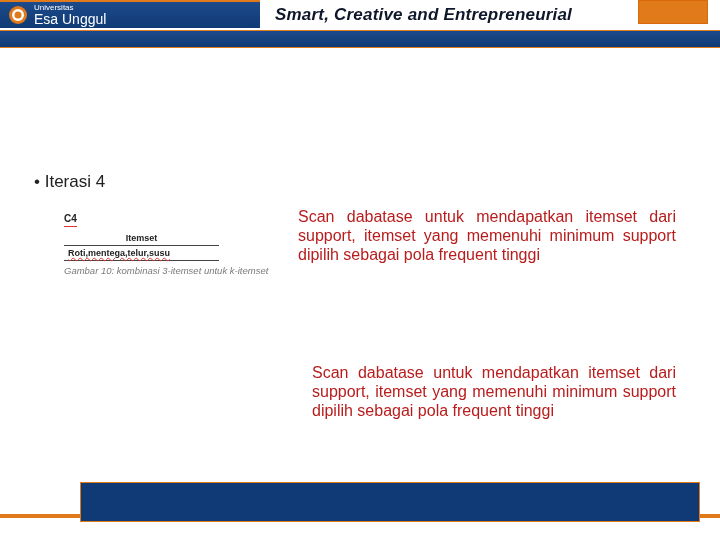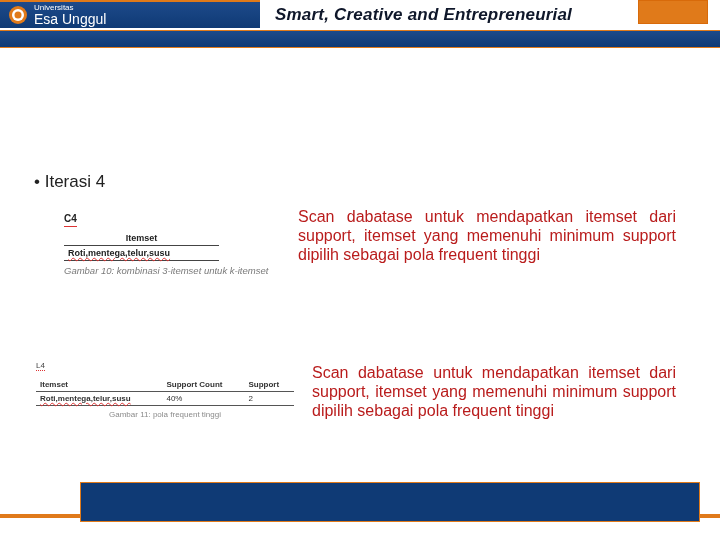--- a/index.html
+++ b/index.html
@@ -79,36 +79,18 @@
       <tr>
             <td><span class="wavy">Roti,mentega,telur,susu</span></td>
           </tr>
     </tbody>
       </table>
     <div class="fig-caption1">Gambar 10: kombinasi 3-itemset untuk k-itemset</div>
   </div>
 
   <div class="para1">Scan dabatase untuk mendapatkan itemset dari support, itemset yang memenuhi minimum support dipilih sebagai pola frequent tinggi</div>
 
-  <div class="figure2">
-    <span class="l4">L4</span>
-    <table class="tbl2">
-      <tbody>
-          <tr>
-        <th>Itemset</th>
-        <th>Support Count</th>
-        <th>Support</th>
-      </tr>
-      <tr>
-        <td><span class="wavy">Roti,mentega,telur,susu</span></td>
-        <td>40%</td>
-        <td>2</td>
-      </tr>
-    </tbody>
-      </table>
-    <div class="fig-caption2">Gambar 11: pola frequent tinggi</div>
-  </div>
 
   <div class="para2">Scan dabatase untuk mendapatkan itemset dari support, itemset yang memenuhi minimum support dipilih sebagai pola frequent tinggi</div>
 
   <div class="footer-bar"></div>
   <div class="footer-blue"></div>
 </div>
 
 </body></html>

